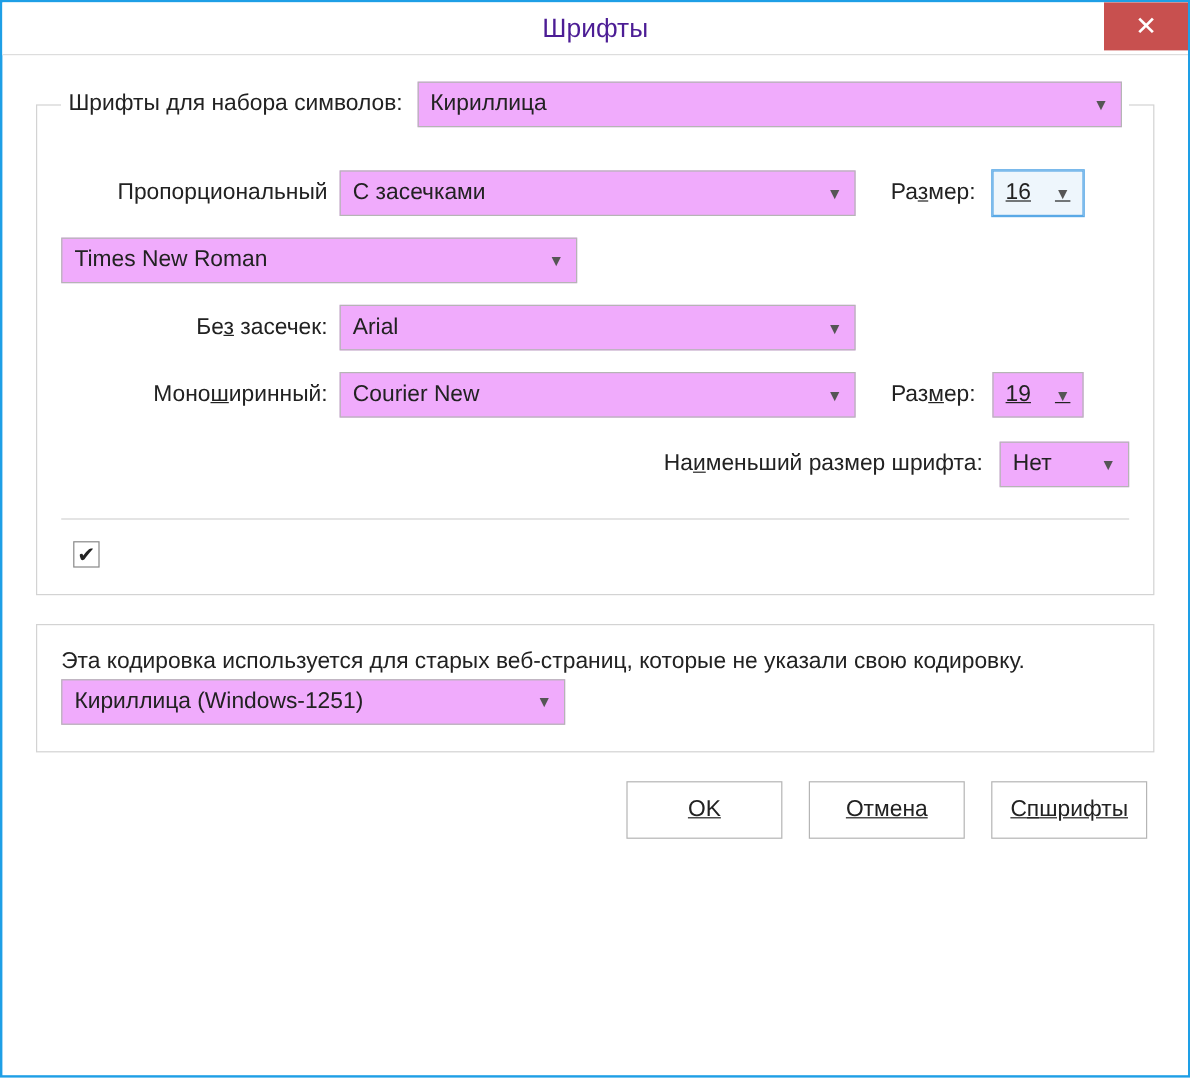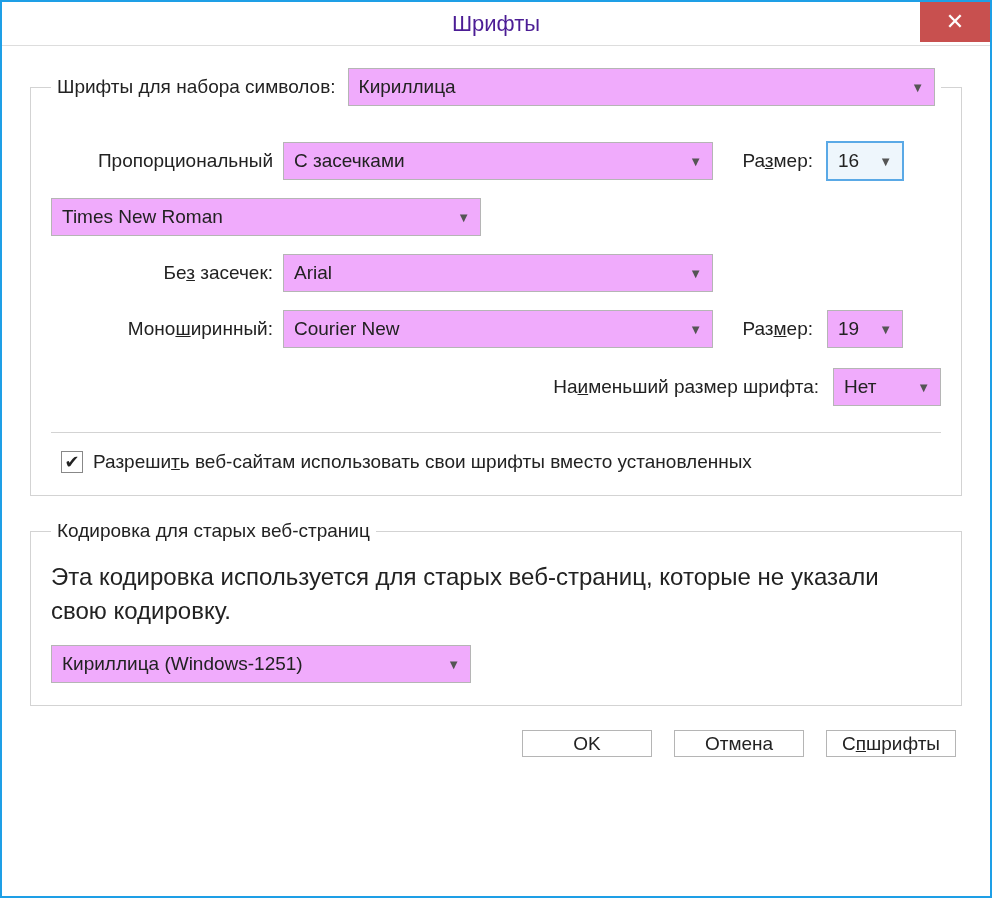--- a/index.html
+++ b/index.html
@@ -90,21 +90,21 @@
     color: #555;
     margin-left: 8px;
   }
   .main-select { width: 430px; }
   .size-label {
     margin-left: 20px;
     font-size: 19px;
     width: 80px;
     text-align: right;
   }
-  .size-select { width: 76px; margin-left: 14px; }
+  .size-select { width: 76px; margin-left: 14px; text-decoration: underline; }
   .right-align-row {
     display: flex;
     justify-content: flex-end;
     align-items: center;
     margin-top: 20px;
     gap: 14px;
   }
   .min-size-select { width: 108px; }
   .divider {
     border: none;
@@ -121,47 +121,47 @@
     width: 22px; height: 22px;
     border: 1px solid #888;
     background: #fff;
     display: flex;
     align-items: center;
     justify-content: center;
     font-size: 18px;
     cursor: pointer;
   }
   .group2-desc {
-    font-size: 24px;
+    font-size: 19px;
     line-height: 1.4;
-    margin-bottom: 18px;
   }
   .encoding-row {
     display: flex;
     align-items: center;
     gap: 12px;
   }
   .encoding-select { flex: 1; max-width: 420px; }
   .button-row {
     display: flex;
     justify-content: flex-end;
     gap: 22px;
     padding-right: 6px;
     margin-top: 12px;
   }
   .btn {
     min-width: 130px;
-    height: 27px;
+    height: 48px;
     border: 1px solid #b5b5b5;
     background: #fff;
     display: flex;
     align-items: center;
     justify-content: center;
     font-size: 19px;
     cursor: pointer;
+    text-decoration: underline;
   }
   .underline-shortcut { text-decoration: underline; }
   .legend-container {
     display: flex;
     align-items: center;
     width: 100%;
   }
 </style>
 </head>
 <body>
@@ -236,26 +236,24 @@
           <span class="chev">▼</span>
         </div>
       </div>
 
       <hr class="divider">
 
       <div class="checkbox-row">
         <div class="cb">
           <span>✔</span>
         </div>
-        <div><span>Разреши</span><span class="underline-shortcut">т</span><span>ь веб-сайтам использовать свои шрифты вместо установленных</span></div>
       </div>
     </fieldset>
 
     <fieldset>
-      <legend>Кодировка для старых веб-страниц</legend>
       <div class="group2-desc">Эта кодировка используется для старых веб-страниц, которые не указали свою кодировку.</div>
       <div class="encoding-row">
         <div class="select encoding-select">
           <span>Кириллица (Windows-1251)</span>
           <span class="chev">▼</span>
         </div>
       </div>
     </fieldset>
 
     <div class="button-row">

